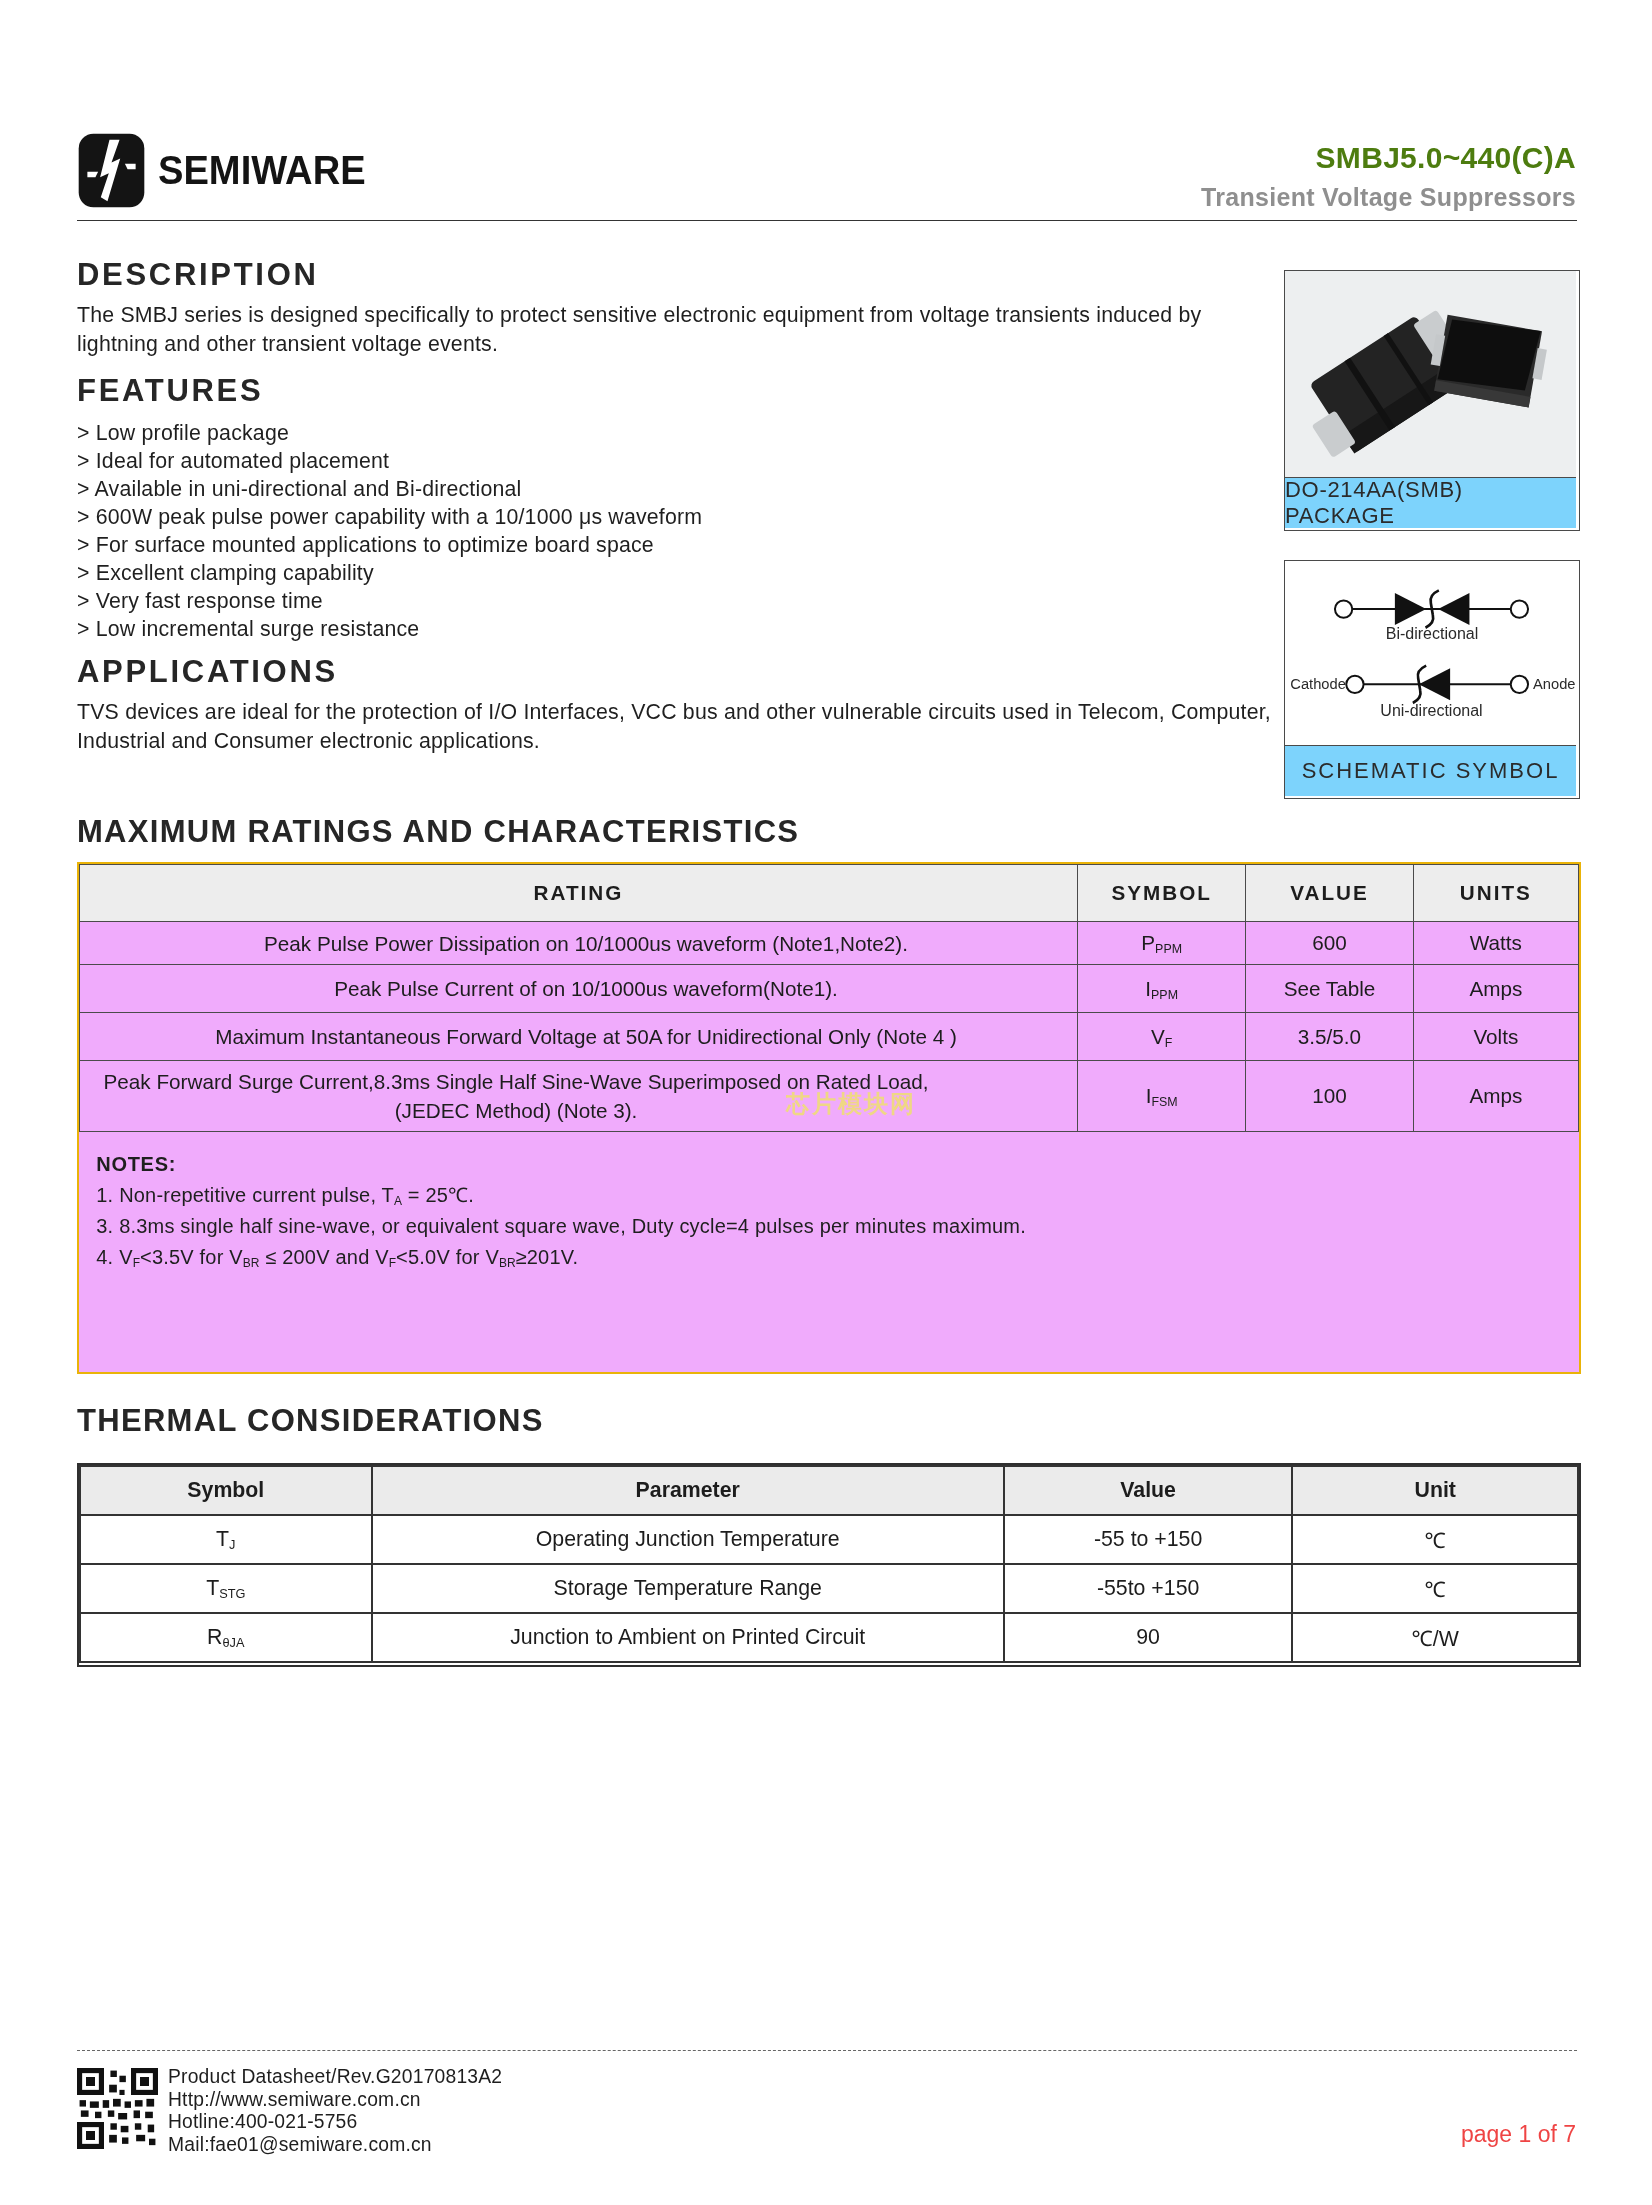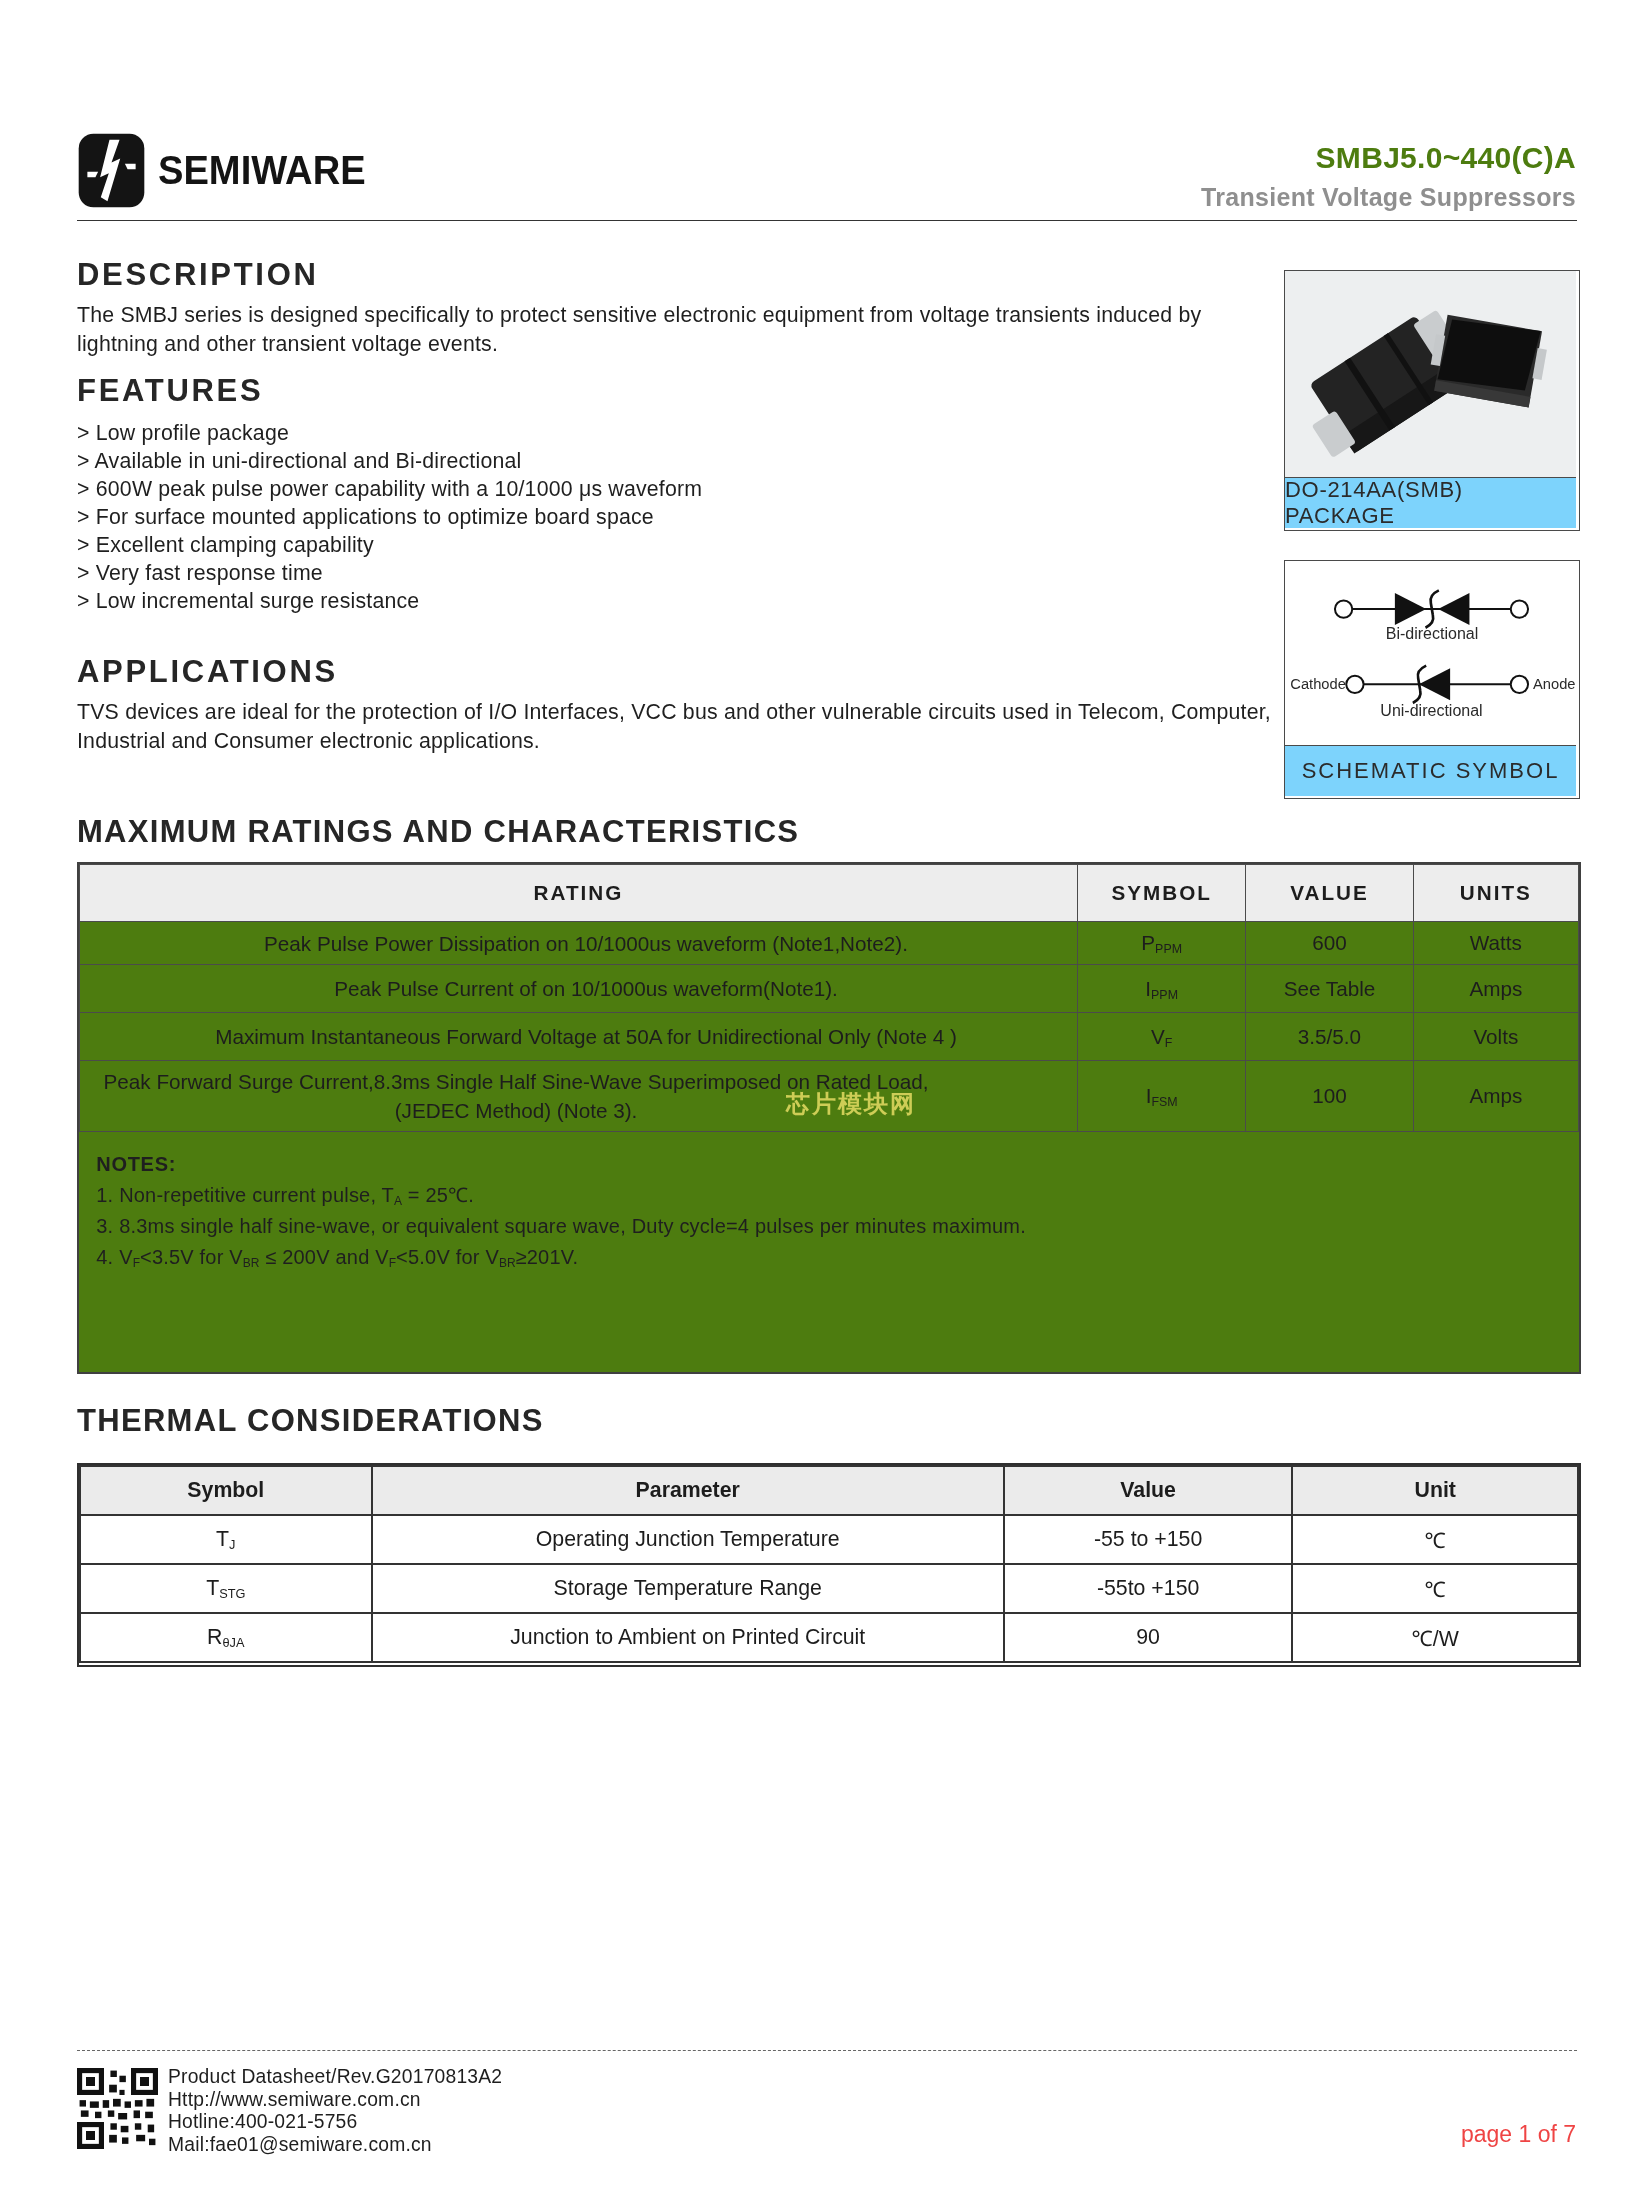--- a/index.html
+++ b/index.html
@@ -13,21 +13,21 @@
   
   .brand-text{font-size:41px;font-weight:bold;color:#141414;transform:scaleX(.93);transform-origin:left center;letter-spacing:0px;white-space:nowrap;}
   .part-number{font-size:30px;font-weight:bold;color:#4d7c0f;letter-spacing:0.3px;}
   .doc-subtitle{font-size:25px;font-weight:bold;color:#8f8f8f;margin-top:8px;letter-spacing:0.3px;}
   .head-rule{border-top:1.3px solid #343434;width:1500px;}
   
   .panel{border:1.3px solid #4a4a4a;background:#fff;}
   .panel-caption{display:flex;align-items:center;justify-content:center;background:#7dd3fc;
                  border-top:1.3px solid #4a4a4a;font-size:22px;color:#2b2b2b;}
   
-  .table-wrap{border:2px solid #404040;background:#4d7c0f;}
+  .table-wrap{border:2px solid #eab308;background:#f0abfc;}
   table.ds-table{border-collapse:collapse;table-layout:fixed;width:100%;}
   table.ds-table th,table.ds-table td{border:1.3px solid #4b4b4b;overflow:hidden;}
   table.ds-table th{background:#ededed;font-weight:bold;font-size:20.7px;letter-spacing:2px;color:#1d1d1d;}
   table.ds-table td{font-size:20.7px;color:#1d1d1d;text-align:center;font-weight:normal;}
   td.rating-cell{text-align:left;padding-left:16px;line-height:29px;}
   .narrow{max-width:840px;}
   
   table.th-table{border-collapse:collapse;table-layout:fixed;width:100%;}
   table.th-table th,table.th-table td{border:2px solid #333;font-size:21.3px;color:#1d1d1d;text-align:center;overflow:hidden;}
   table.th-table th{background:#ebebeb;font-weight:bold;}
@@ -67,20 +67,21 @@
   </div>
 
   <div class="abs head-rule" style="left:77px;top:220px;"></div>
 
   <div class="abs sec-heading" style="left:77px;top:257px;">DESCRIPTION</div>
   <div class="abs body-text" style="left:77px;top:301px;width:1133px;">The SMBJ series is designed specifically to protect sensitive electronic equipment from voltage transients induced by lightning and other transient voltage events.</div>
 
   <div class="abs sec-heading" style="left:77px;top:373px;">FEATURES</div>
   <div class="abs" style="left:77px;top:419px;width:1173px;">
     <div class="feature-item">&gt; Low profile package</div>
+    <div class="feature-item">&gt; Ideal for automated placement</div>
     <div class="feature-item">&gt; Available in uni-directional and Bi-directional</div>
     <div class="feature-item">&gt; 600W peak pulse power capability with a 10/1000 μs waveform</div>
     <div class="feature-item">&gt; For surface mounted applications to optimize board space</div>
     <div class="feature-item">&gt; Excellent clamping capability</div>
     <div class="feature-item">&gt; Very fast response time</div>
     <div class="feature-item">&gt; Low incremental surge resistance</div>
   </div>
 
   <div class="abs sec-heading" style="left:77px;top:654px;">APPLICATIONS</div>
   <div class="abs body-text" style="left:77px;top:698px;width:1200px;">TVS devices are ideal for the protection of I/O Interfaces, VCC bus and other vulnerable circuits used in Telecom, Computer, Industrial and Consumer electronic applications.</div>

